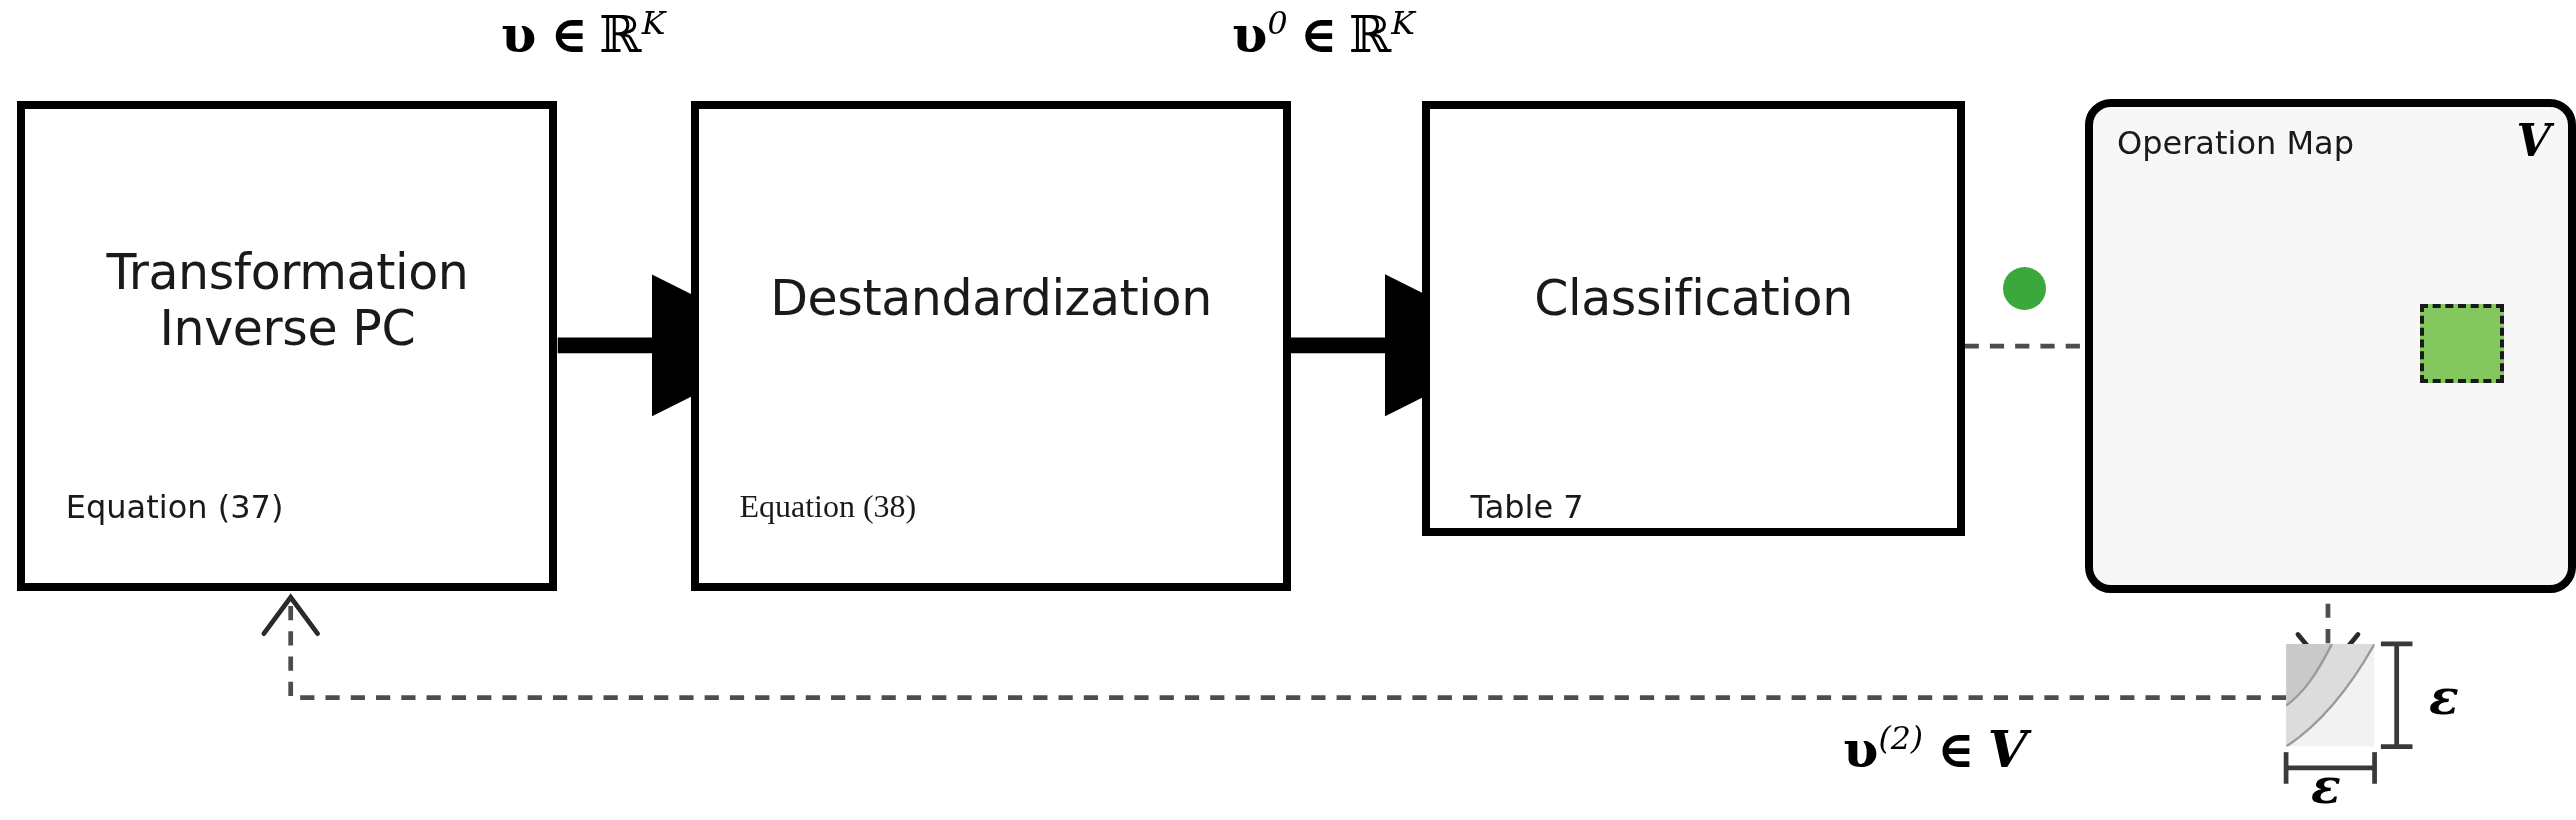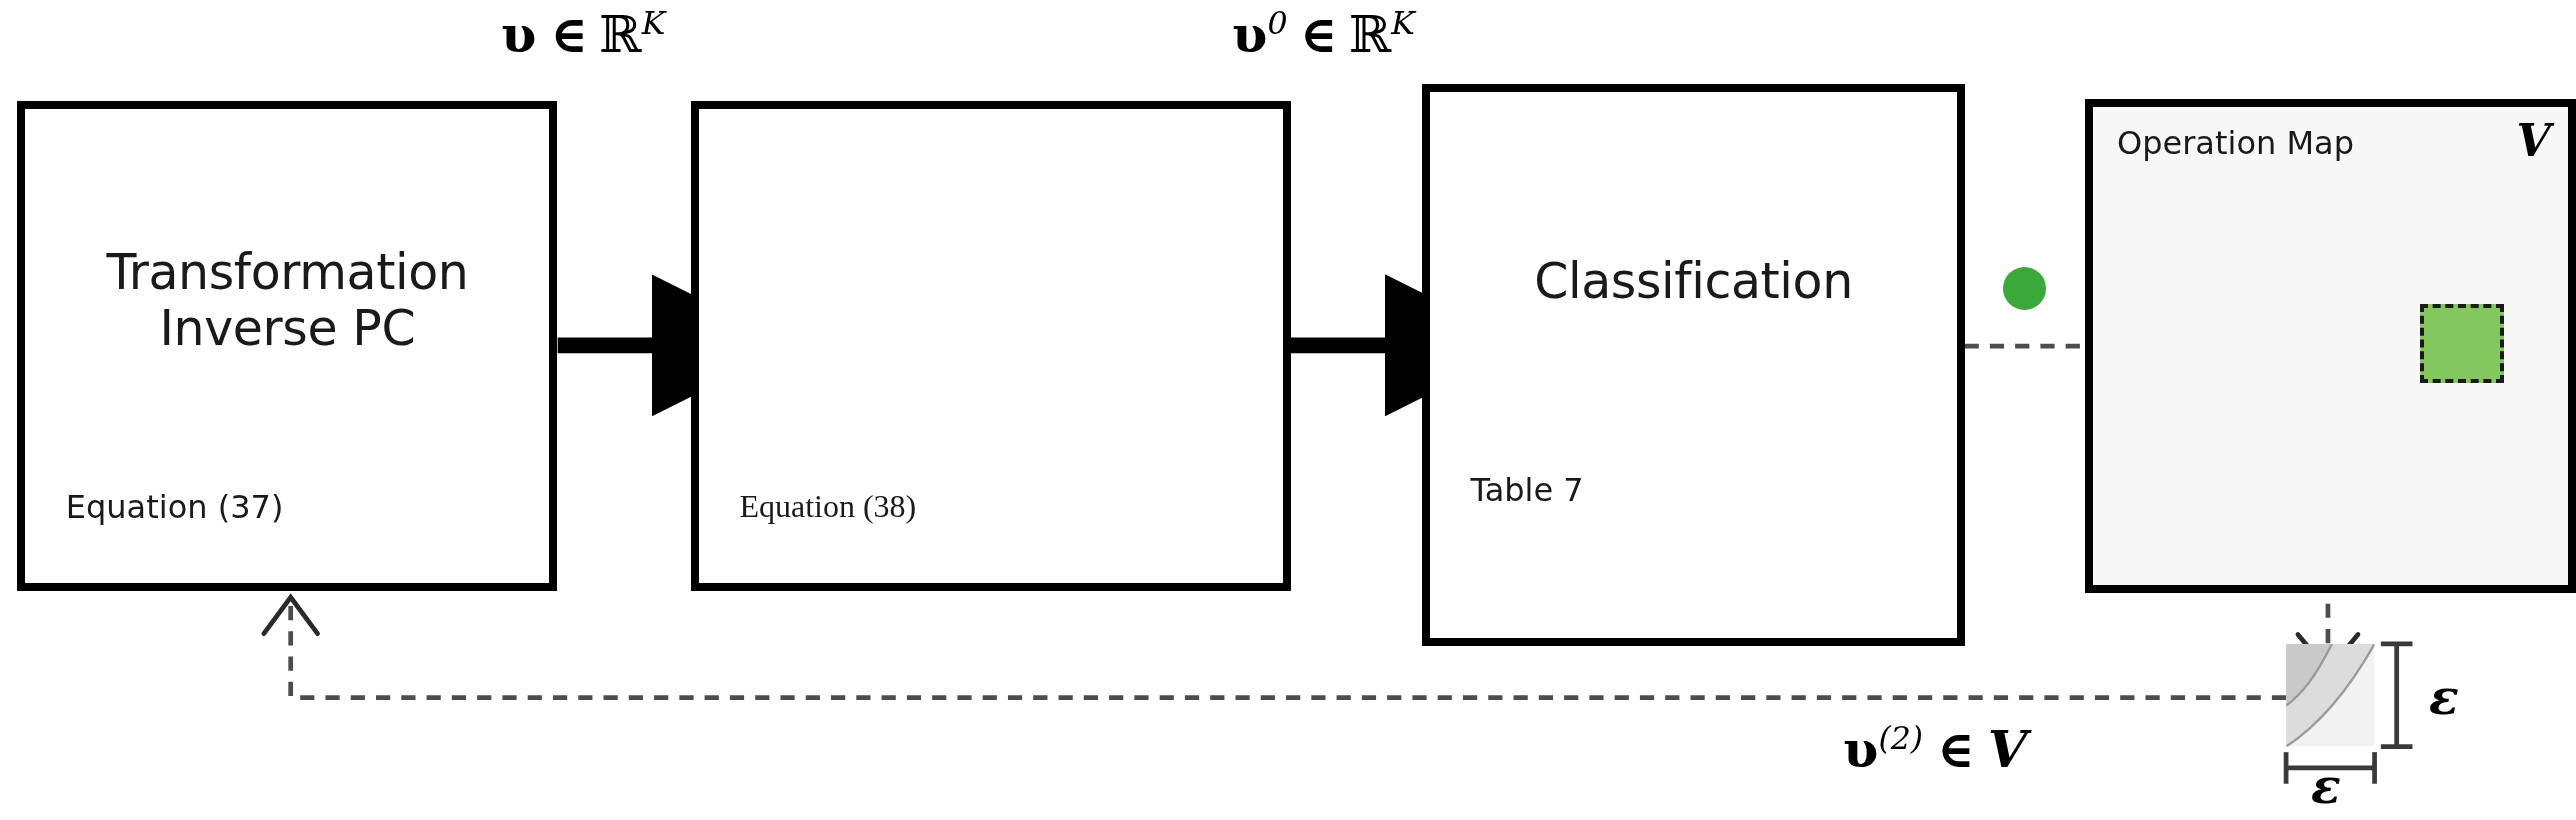--- a/index.html
+++ b/index.html
@@ -206,41 +206,44 @@
 
   <div class="proc-box" style="left:17.4px; top:101px; width:540px; height:490px;">
     <div class="proc-title" style="top:136px;">
       <div>Transformation</div>
       <div>Inverse PC</div>
     </div>
     <div class="proc-sub" style="left:28.4px; top:379px;">Equation (37)</div>
   </div>
 
   <div class="proc-box" style="left:691px; top:101px; width:600px; height:490px;">
+    <div class="proc-title" style="top:162px;">
+      <div>Destandardization</div>
+    </div>
     <div class="proc-sub" style="left:28.4px; top:379px;font-family:Liberation Serif, serif;">Equation (38)</div>
   </div>
 
-  <div class="proc-box" style="left:1422px; top:84px; width:543px; height:562px;">
+  <div class="proc-box" style="left:1422px; top:101px; width:543px; height:435px;">
     <div class="proc-title" style="top:162px;">
       <div>Classification</div>
     </div>
     <div class="proc-sub" style="left:28.4px; top:379px;">Table 7</div>
   </div>
 
   <div class="mathlabel" style="left:501px; top:4px; font-size:51px;">
     <span>υ</span><span style="display:inline-block; width:14.2px;"></span><span>∈</span><span style="display:inline-block; width:11px;"></span><span class="rset">ℝ</span><sup>K</sup>
   </div>
 
   <div class="mathlabel" style="left:1232px; top:4px; font-size:51px;">
     <span>υ</span><sup>0</sup><span style="display:inline-block; width:12.6px;"></span><span>∈</span><span style="display:inline-block; width:11px;"></span><span class="rset">ℝ</span><sup>K</sup>
   </div>
 
   <div class="greendot" style="left:2003px; top:267px; width:43px; height:43px; background:#3aa83a;"></div>
 
-  <div class="opmap" style="left:2085px; top:99px; width:491px; height:494px;">
+  <div class="opmap" style="left:2085px; top:99px; width:491px; height:494px;border-radius:26px;">
     <div class="opmap-title" style="left:24px; top:17.4px;">Operation Map</div>
     <div class="opmap-vlabel" style="right:17.4px; top:8px;">V</div>
   </div>
 
   <div class="greencell" style="left:2420px; top:304px; width:84px; height:79px; background:#84c75f;"></div>
 
   <div class="epslabel" style="left:2429px; top:668px;">ε</div>
   <div class="epslabel" style="left:2311px; top:757px;">ε</div>
 
   <div class="mathlabel" style="left:1843px; top:719px; font-size:51px;">

